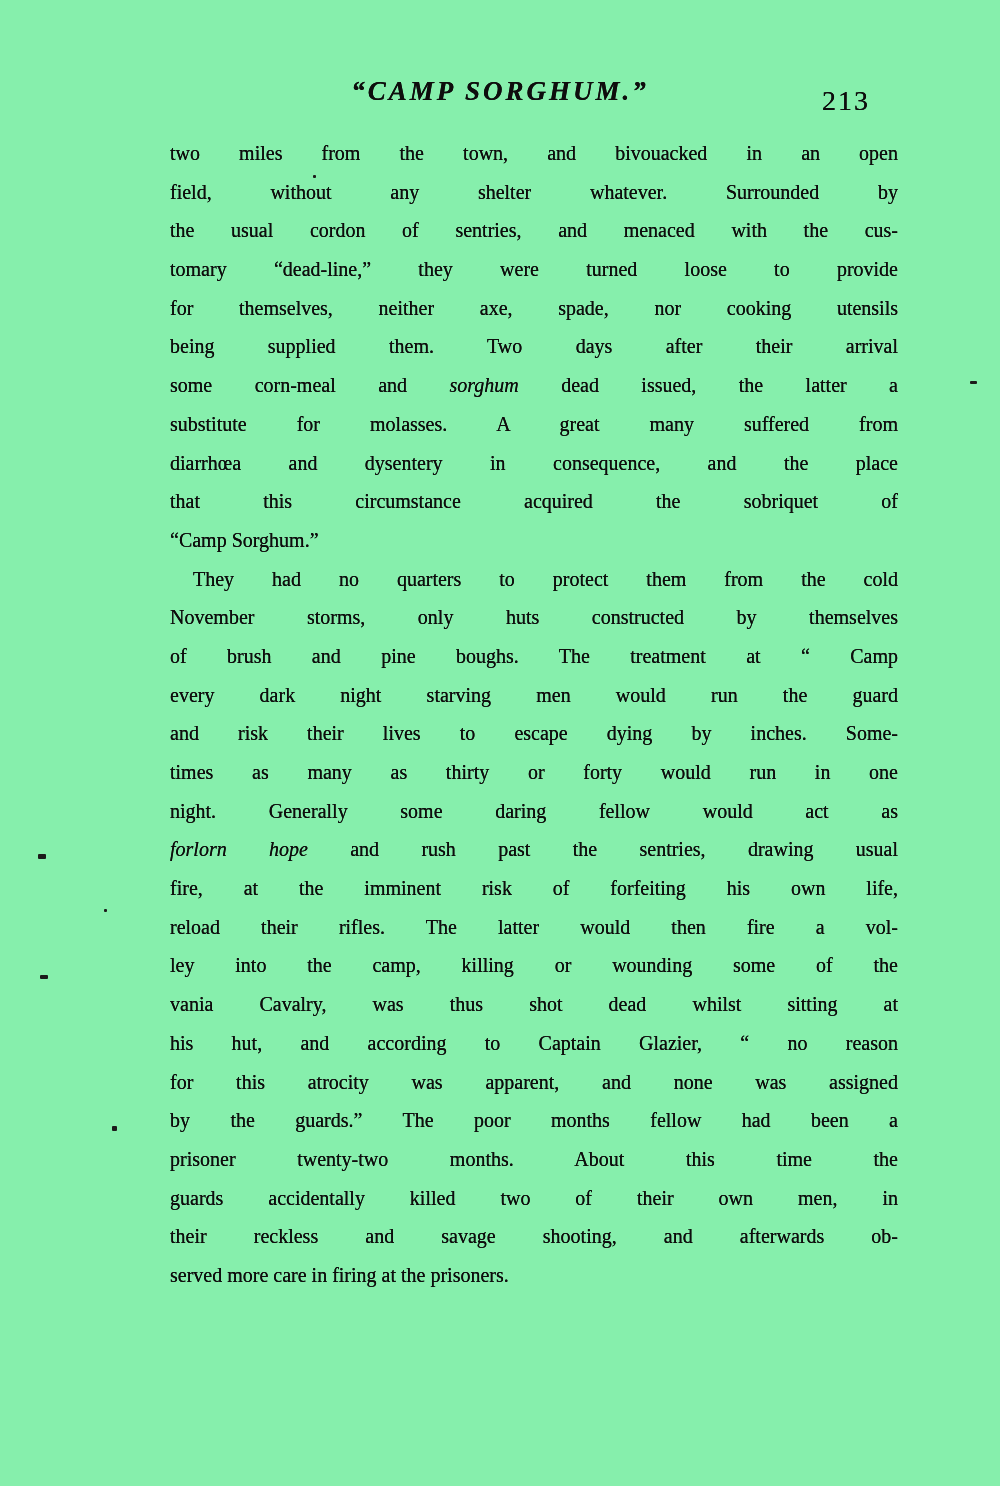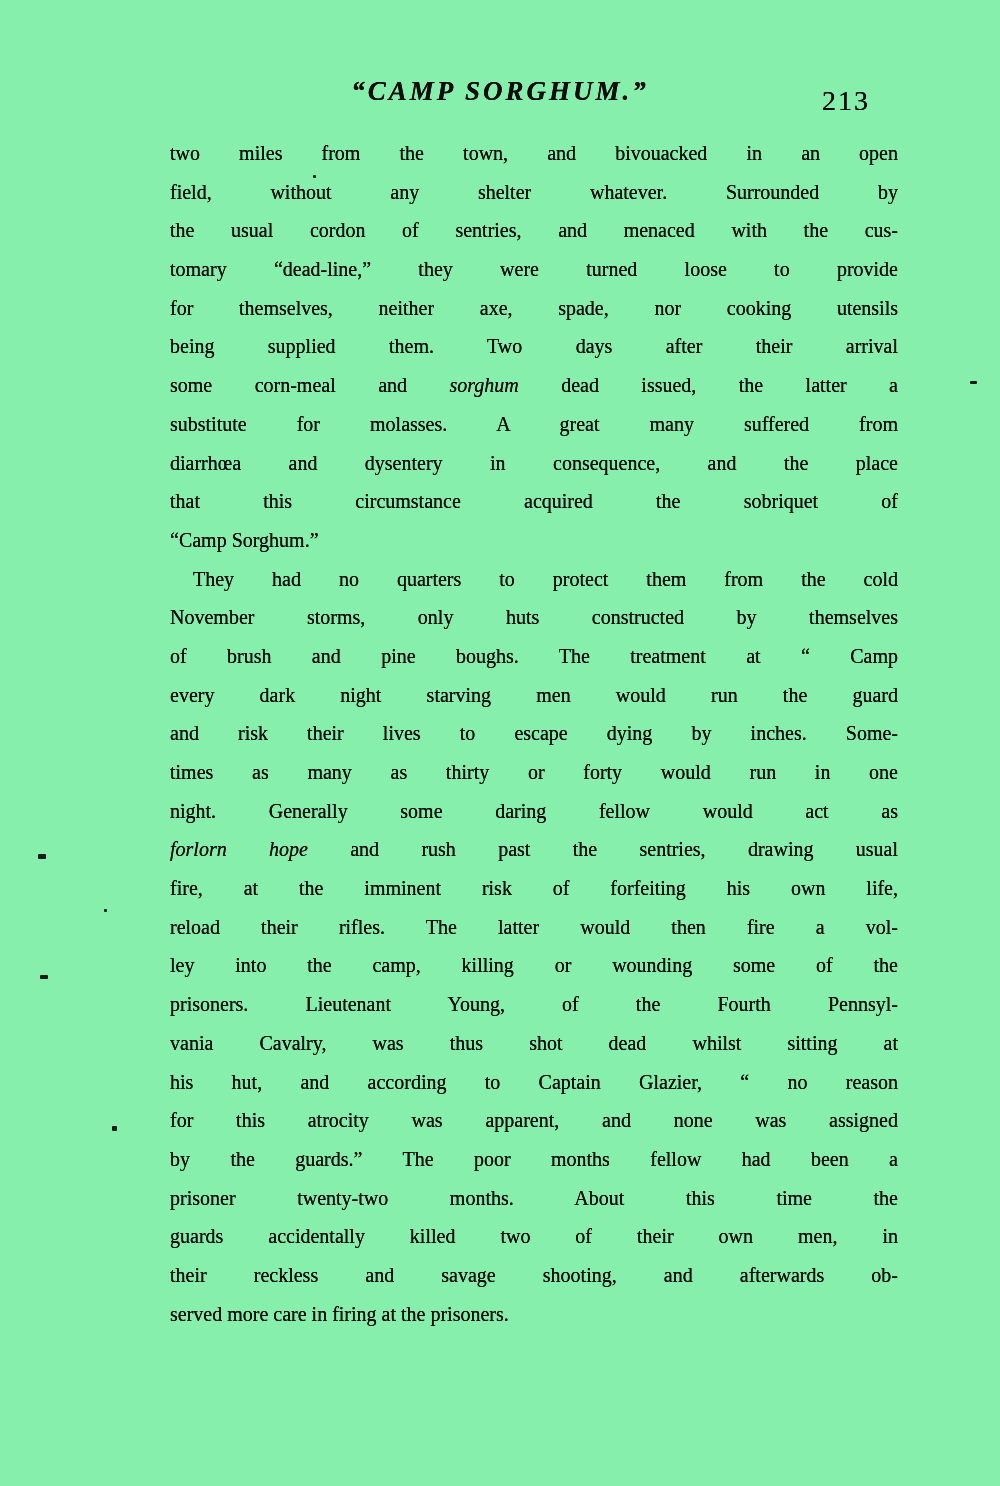--- a/index.html
+++ b/index.html
@@ -88,21 +88,20 @@
         <div class="line"><span>November storms, only huts constructed by themselves</span></div>
         <div class="line"><span>of brush and pine boughs.  The treatment at “ Camp</span></div>
         <div class="line"><span>every dark night starving men would run the guard</span></div>
         <div class="line"><span>and risk their lives to escape dying by inches.  Some-</span></div>
         <div class="line"><span>times as many as thirty or forty would run in one</span></div>
         <div class="line"><span>night.  Generally some daring fellow would act as</span></div>
         <div class="line"><em>forlorn hope</em><span> and rush past the sentries, drawing usual</span></div>
         <div class="line"><span>fire, at the imminent risk of forfeiting his own life,</span></div>
         <div class="line"><span>reload their rifles.  The latter would then fire a vol-</span></div>
         <div class="line"><span>ley into the camp, killing or wounding some of the</span></div>
-        <div class="line"><span>prisoners.  Lieutenant Young, of the Fourth Pennsyl-</span></div>
         <div class="line"><span>vania Cavalry, was thus shot dead whilst sitting at</span></div>
         <div class="line"><span>his hut, and according to Captain Glazier, “ no reason</span></div>
         <div class="line"><span>for this atrocity was apparent, and none was assigned</span></div>
         <div class="line"><span>by the guards.”  The poor months fellow had been a</span></div>
         <div class="line"><span>prisoner twenty-two months.  About this time the</span></div>
         <div class="line"><span>guards accidentally killed two of their own men, in</span></div>
         <div class="line"><span>their reckless and savage shooting, and afterwards ob-</span></div>
         <div class="line end"><span>served more care in firing at the prisoners.</span></div>
       </div>
     </div>

